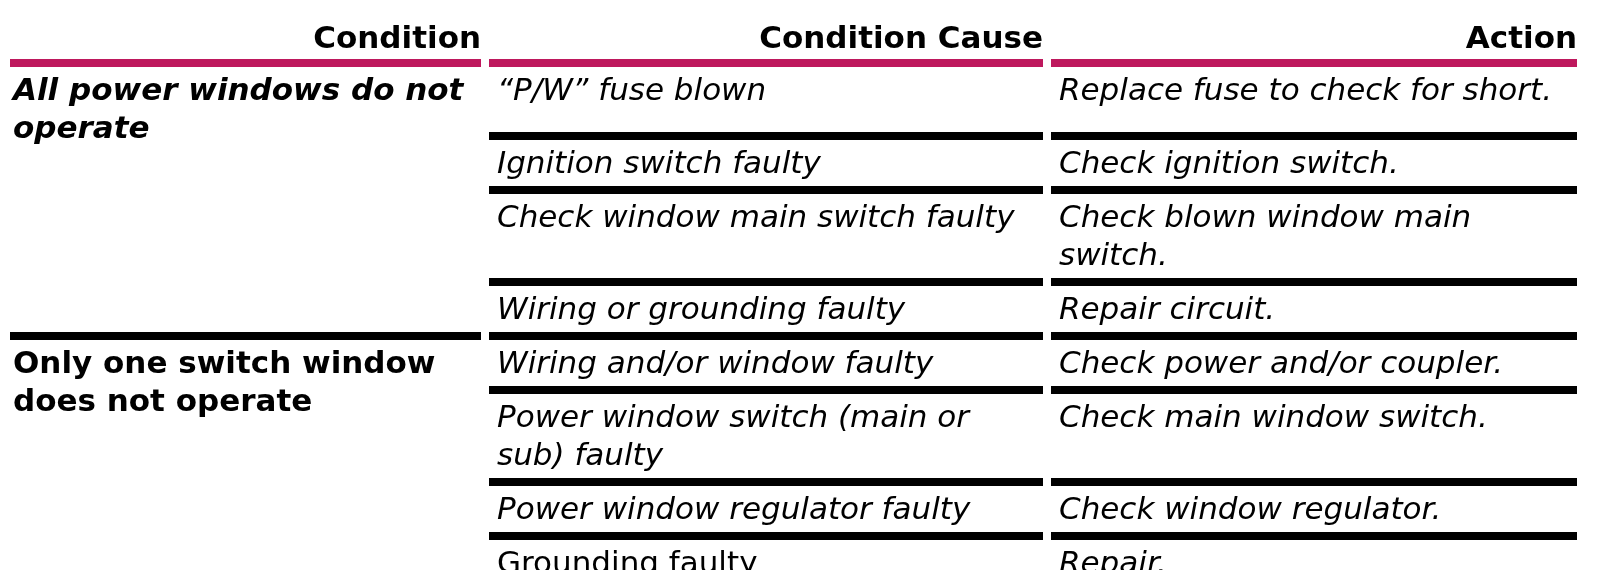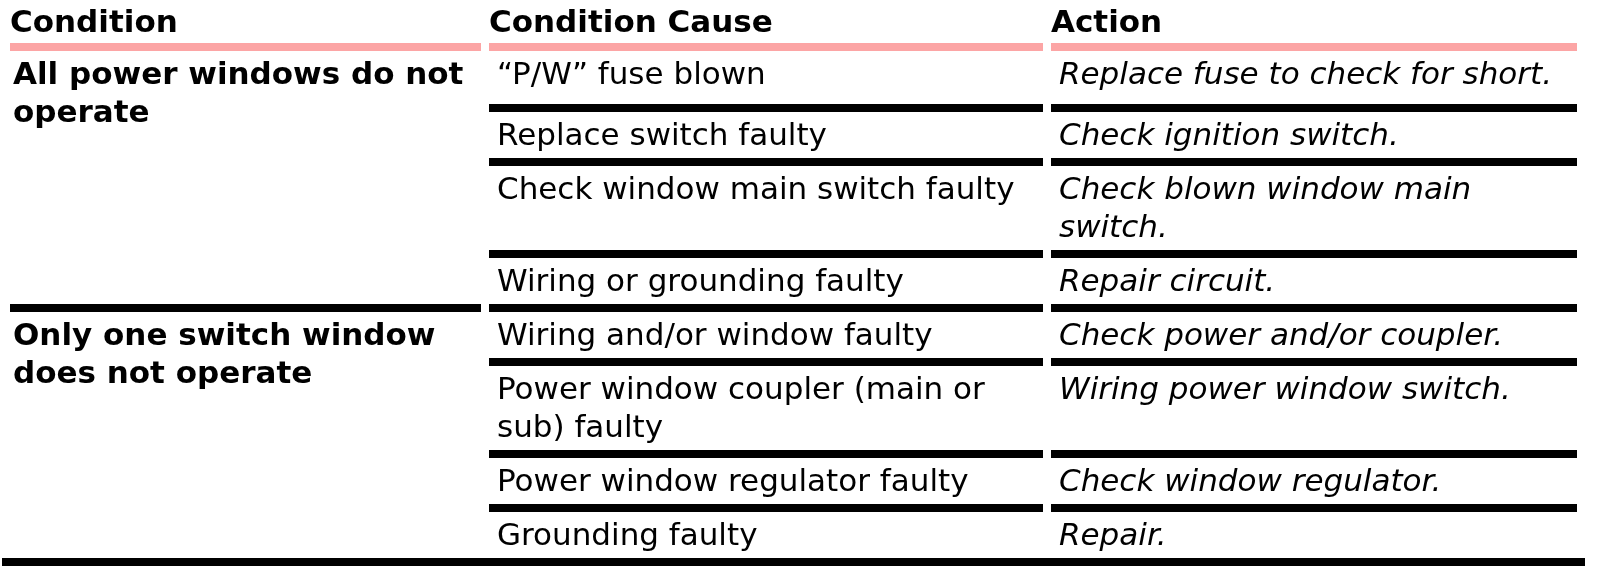--- a/index.html
+++ b/index.html
@@ -21,41 +21,41 @@
     font-size: 31px;
     line-height: 38px;
     color: #000000;
   }
   col.c-cond   { width: 471px; }
   col.c-cause  { width: 554px; }
   col.c-action { width: 526px; }
   th, td { box-sizing: border-box; }
   th {
     font-weight: 700;
-    text-align: left;
+    text-align: right;
     vertical-align: top;
-    padding: 2px 0 3px 0;
-    border-bottom: 8px solid #fca5a5;
+    padding: 18px 0 3px 0;
+    border-bottom: 8px solid #be185d;
     font-size: 31px;
   }
   td {
     vertical-align: top;
     text-align: left;
     padding: 3px 12px 5px 8px;
   }
   td.cond {
     font-weight: 700;
     padding: 3px 6px 5px 3px;
   }
   td.action {
     font-style: italic;
     padding-right: 4px;
   }
-  td.rule { border-bottom: 8px solid #000000; }
-  tr.tall > td.cell { padding-bottom: 12px; }
+  td.rule { border-bottom: 8px solid #000000; font-style: italic; }
+  tr.tall > td.cell { padding-bottom: 24px; }
 </style>
 </head>
 <body>
 
 <table class="trouble">
   <colgroup>
     <col class="c-cond">
     <col class="c-cause">
     <col class="c-action">
   </colgroup>
@@ -66,39 +66,39 @@
       <th>Action</th>
     </tr>
   </thead>
   <tbody>
     <tr class="tall">
       <td class="cond rule" rowspan="4">All power windows do not operate</td>
       <td class="cell cause rule">“P/W” fuse blown</td>
       <td class="cell action rule">Replace fuse to check for short.</td>
     </tr>
     <tr>
-      <td class="cell cause rule">Replace switch faulty</td>
+      <td class="cell cause rule">Ignition switch faulty</td>
       <td class="cell action rule">Check ignition switch.</td>
     </tr>
     <tr>
       <td class="cell cause rule">Check window main switch faulty</td>
       <td class="cell action rule">Check blown window main switch.</td>
     </tr>
     <tr>
       <td class="cell cause rule">Wiring or grounding faulty</td>
       <td class="cell action rule">Repair circuit.</td>
     </tr>
     <tr>
       <td class="cond" rowspan="4">Only one switch window does not operate</td>
       <td class="cell cause rule">Wiring and/or window faulty</td>
       <td class="cell action rule">Check power and/or coupler.</td>
     </tr>
     <tr>
-      <td class="cell cause rule">Power window coupler (main or sub) faulty</td>
-      <td class="cell action rule">Wiring power window switch.</td>
+      <td class="cell cause rule">Power window switch (main or sub) faulty</td>
+      <td class="cell action rule">Check main window switch.</td>
     </tr>
     <tr>
       <td class="cell cause rule">Power window regulator faulty</td>
       <td class="cell action rule">Check window regulator.</td>
     </tr>
     <tr>
       <td class="cell cause">Grounding faulty</td>
       <td class="cell action">Repair.</td>
     </tr>
   </tbody>

